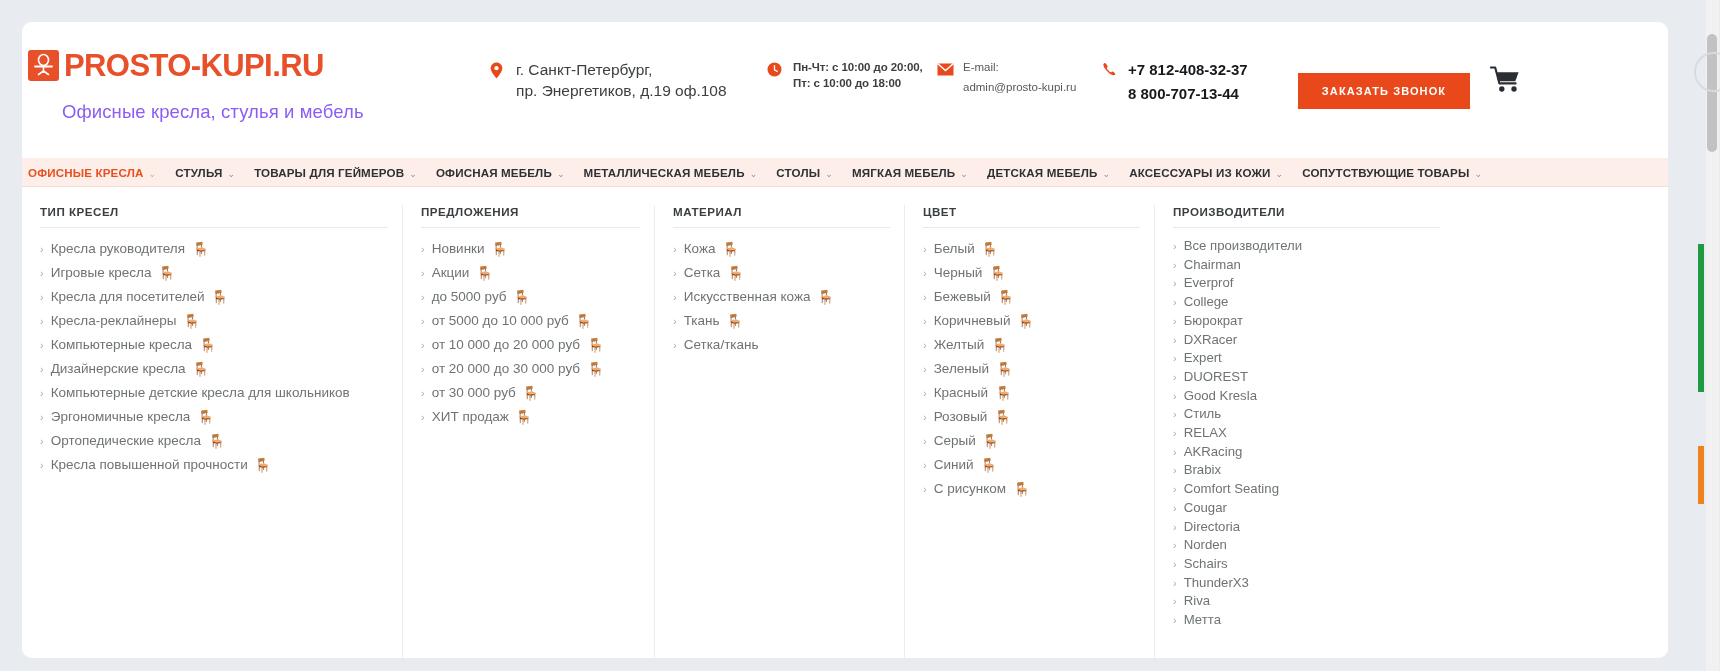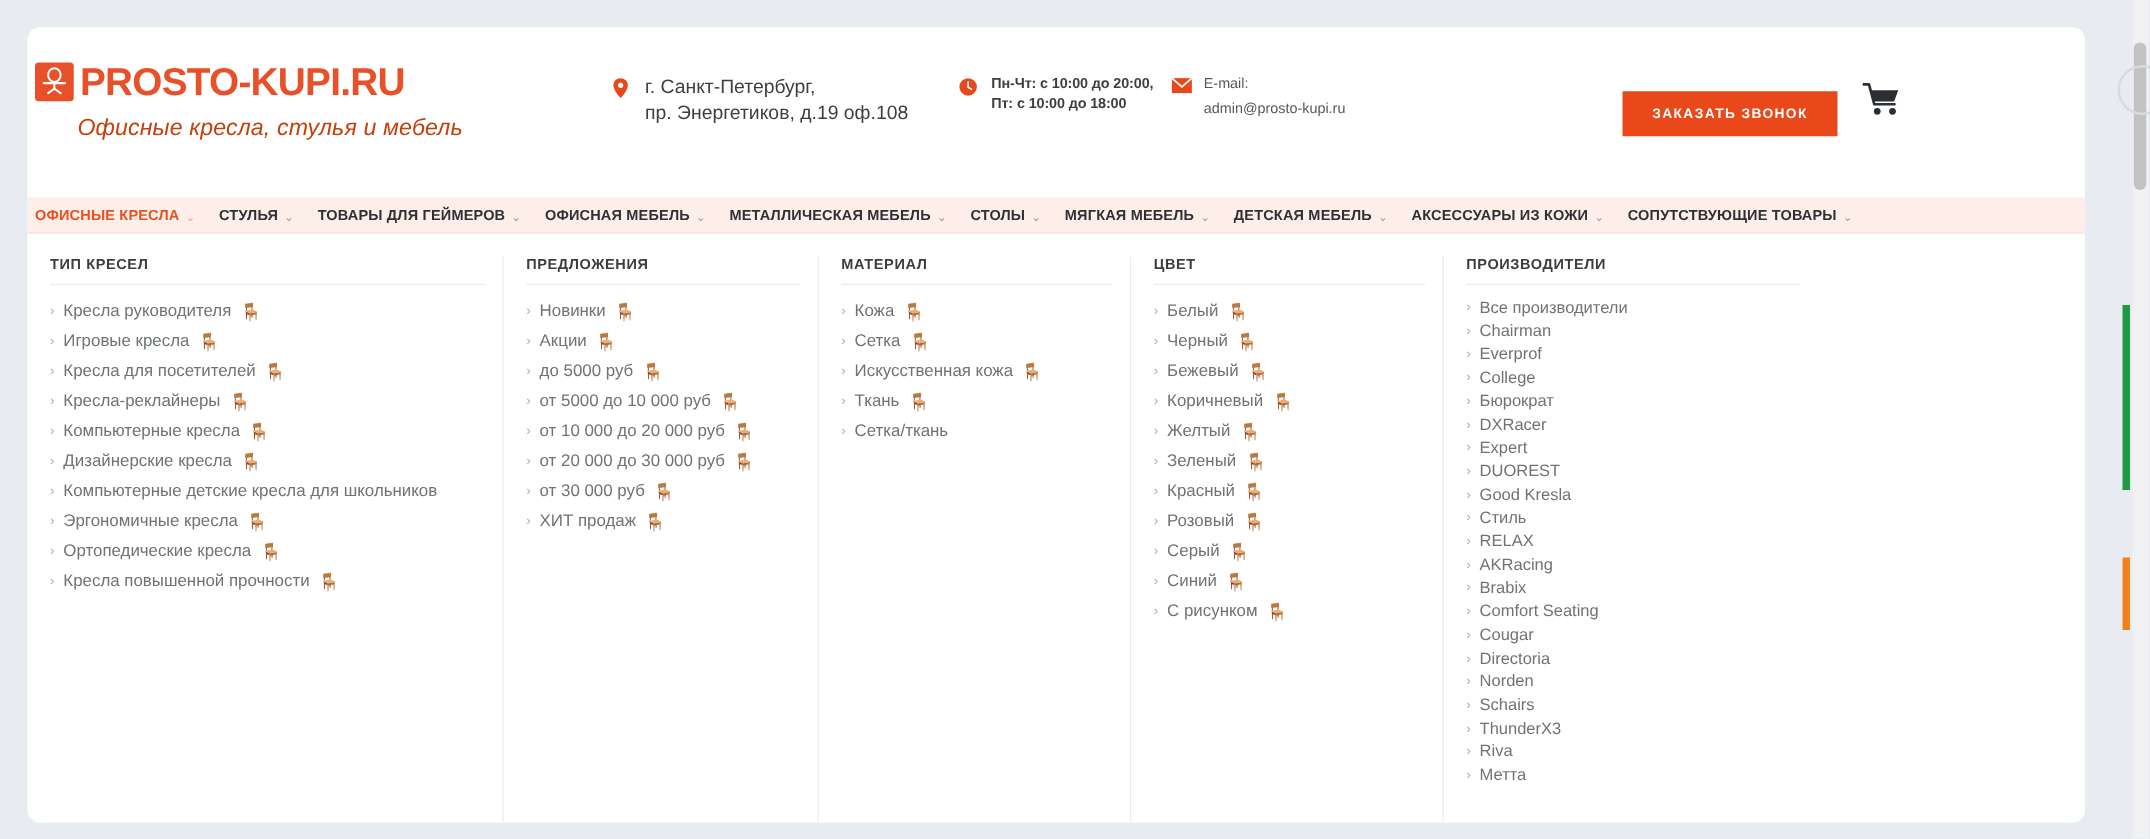--- a/index.html
+++ b/index.html
@@ -49,27 +49,26 @@
   .logo-mark svg { position: absolute; left: 4px; top: 3px; }
   .logo-text {
     font-size: 31px;
     font-weight: bold;
     color: #e8502a;
     letter-spacing: -0.6px;
     line-height: 31px;
     white-space: nowrap;
   }
   .logo-sub {
-    margin-top: 10px;
+    margin-top: 20px;
     font-size: 18.5px;
-    color: #c2410c;
+    color: #8b5cf6;
     letter-spacing: 0.1px;
     padding-left: 34px;
     white-space: nowrap;
-    font-style: italic;
   }
 
   .contact {
     position: absolute;
     top: 38px;
     display: flex;
     align-items: flex-start;
   }
   .contact .ico {
     flex: 0 0 auto;
@@ -289,20 +288,31 @@
             <rect x="0.5" y="0.5" width="16" height="12" fill="#e8481a"></rect>
             <path d="M0.5 0.5 L8.5 7.5 L16.5 0.5" stroke="#ffffff" stroke-width="1.5" fill="none"></path>
           </svg>
         </span>
         <span class="txt">
           <div>E-mail:</div>
           <div class="l2">admin@prosto-kupi.ru</div>
         </span>
       </div>
 
+      <div class="contact c-phone">
+        <span class="ico">
+          <svg width="15" height="15" viewBox="0 0 15 15">
+            <path d="M2.2 1.2c-1 .9-1.4 2 .6 5 2 3 4.3 5.1 6.1 6.1 1.8 1 3.3 1.3 4.3.2.5-.6-.2-1.3-1.3-2.2-1.1-.9-1.7-1-2.3-.4-.5.5-.8.6-1.6.1-1-.7-2.1-1.9-2.9-3.2-.4-.8-.3-1 .2-1.5.6-.6.5-1.2-.4-2.3C3.9 1.7 3.1.5 2.2 1.2z" fill="#e8481a"></path>
+          </svg>
+        </span>
+        <span class="txt">
+          <div>+7 812-408-32-37</div>
+          <div class="l2">8 800-707-13-44</div>
+        </span>
+      </div>
 
       <button class="cta">ЗАКАЗАТЬ ЗВОНОК</button>
 
       <span class="cart">
         <svg width="30" height="27" viewBox="0 0 30 27">
           <path d="M0.8 1.5 H5.2 L9.4 17.4 H25.6" stroke="#2b2f33" stroke-width="2.1" fill="none" stroke-linecap="round" stroke-linejoin="round"></path>
           <path d="M6.8 6.2 H28.6 L25.3 15.2 H9.2 Z" fill="#2b2f33"></path>
           <circle cx="11.8" cy="23" r="2.7" fill="#2b2f33"></circle>
           <circle cx="24" cy="23" r="2.7" fill="#2b2f33"></circle>
         </svg>

